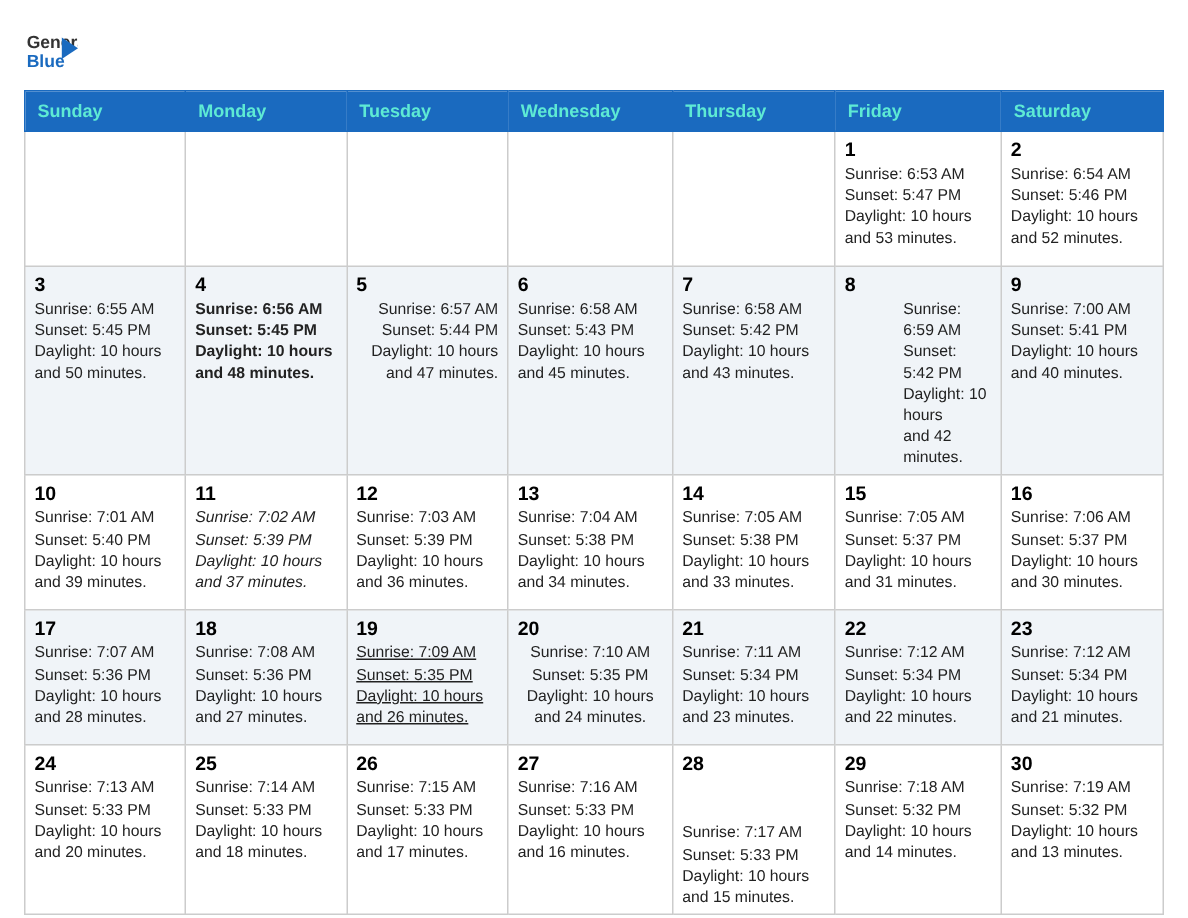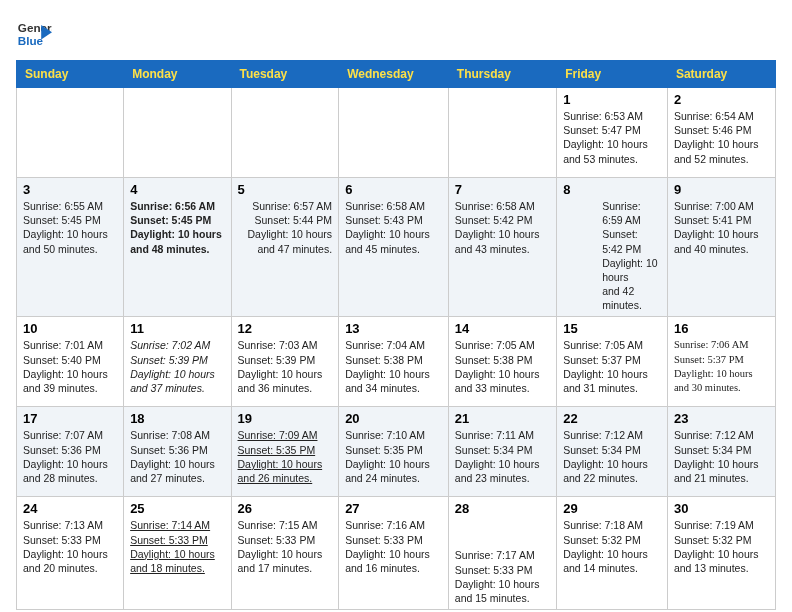--- a/index.html
+++ b/index.html
@@ -37,21 +37,21 @@
       font-size: 14px;
       color: #333;
     }
     table {
       width: 100%;
       border-collapse: collapse;
       font-size: 11px;
     }
     thead tr th {
       background: #1a6abf;
-      color: #fde047;
+      color: #5eead4;
       text-align: left;
       padding: 6px 8px;
       font-size: 12px;
       font-weight: bold;
       border: 1px solid #1a6abf;
     }
     tbody tr td {
       border: 1px solid #ccc;
       vertical-align: top;
       padding: 4px 6px;
@@ -220,21 +220,21 @@
         </td>
         <td>
           <span class="day-num">15</span>
           <div class="day-info" style="white-space: pre-line;">Sunrise: 7:05 AM
 Sunset: 5:37 PM
 Daylight: 10 hours
 and 31 minutes.</div>
         </td>
         <td>
           <span class="day-num">16</span>
-          <div class="day-info" style="white-space: pre-line; font-family: Liberation Serif, serif;">Sunrise: 7:06 AM
+          <div class="day-info" style="white-space: pre-line;">Sunrise: 7:06 AM
 Sunset: 5:37 PM
 Daylight: 10 hours
 and 30 minutes.</div>
         </td>
       </tr>
       <tr>
         <td>
           <span class="day-num">17</span>
           <div class="day-info" style="white-space: pre-line;">Sunrise: 7:07 AM
 Sunset: 5:36 PM
@@ -250,21 +250,21 @@
         </td>
         <td>
           <span class="day-num">19</span>
           <div class="day-info" style="white-space: pre-line; text-decoration: underline;">Sunrise: 7:09 AM
 Sunset: 5:35 PM
 Daylight: 10 hours
 and 26 minutes.</div>
         </td>
         <td>
           <span class="day-num">20</span>
-          <div class="day-info" style="white-space: pre-line;">Sunrise: 7:10 AM
+          <div class="day-info" style="white-space: pre-line; text-align: center;">Sunrise: 7:10 AM
 Sunset: 5:35 PM
 Daylight: 10 hours
 and 24 minutes.</div>
         </td>
         <td>
           <span class="day-num">21</span>
           <div class="day-info" style="white-space: pre-line;">Sunrise: 7:11 AM
 Sunset: 5:34 PM
 Daylight: 10 hours
 and 23 minutes.</div>
@@ -287,21 +287,21 @@
       <tr>
         <td>
           <span class="day-num">24</span>
           <div class="day-info" style="white-space: pre-line;">Sunrise: 7:13 AM
 Sunset: 5:33 PM
 Daylight: 10 hours
 and 20 minutes.</div>
         </td>
         <td>
           <span class="day-num">25</span>
-          <div class="day-info" style="white-space: pre-line; text-decoration: underline;">Sunrise: 7:14 AM
+          <div class="day-info" style="white-space: pre-line;">Sunrise: 7:14 AM
 Sunset: 5:33 PM
 Daylight: 10 hours
 and 18 minutes.</div>
         </td>
         <td>
           <span class="day-num">26</span>
           <div class="day-info" style="white-space: pre-line;">Sunrise: 7:15 AM
 Sunset: 5:33 PM
 Daylight: 10 hours
 and 17 minutes.</div>

